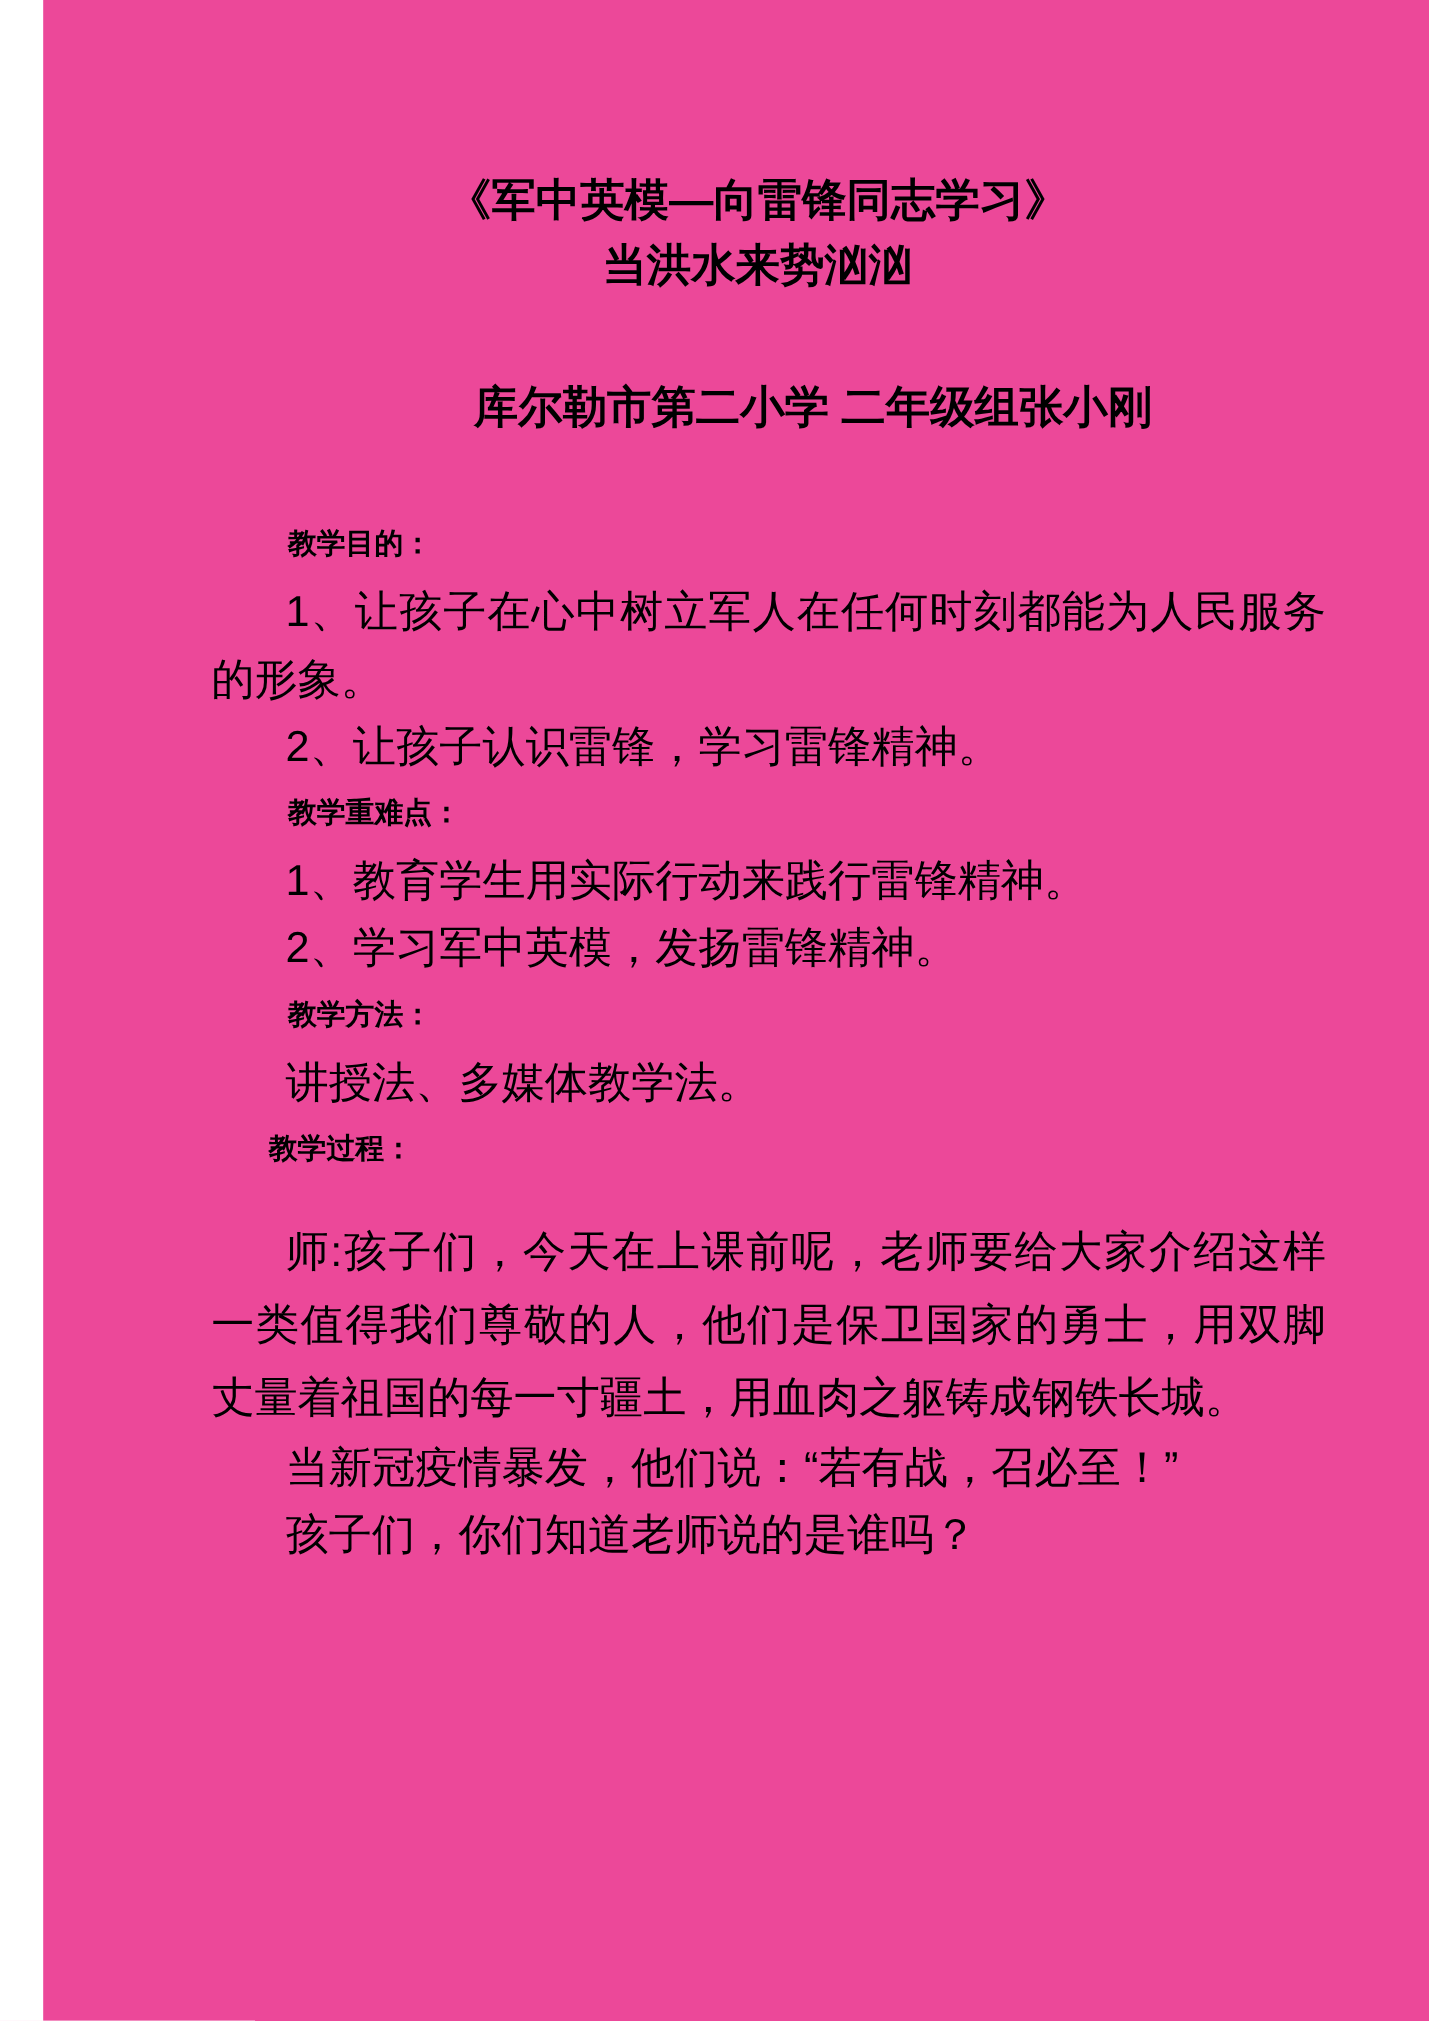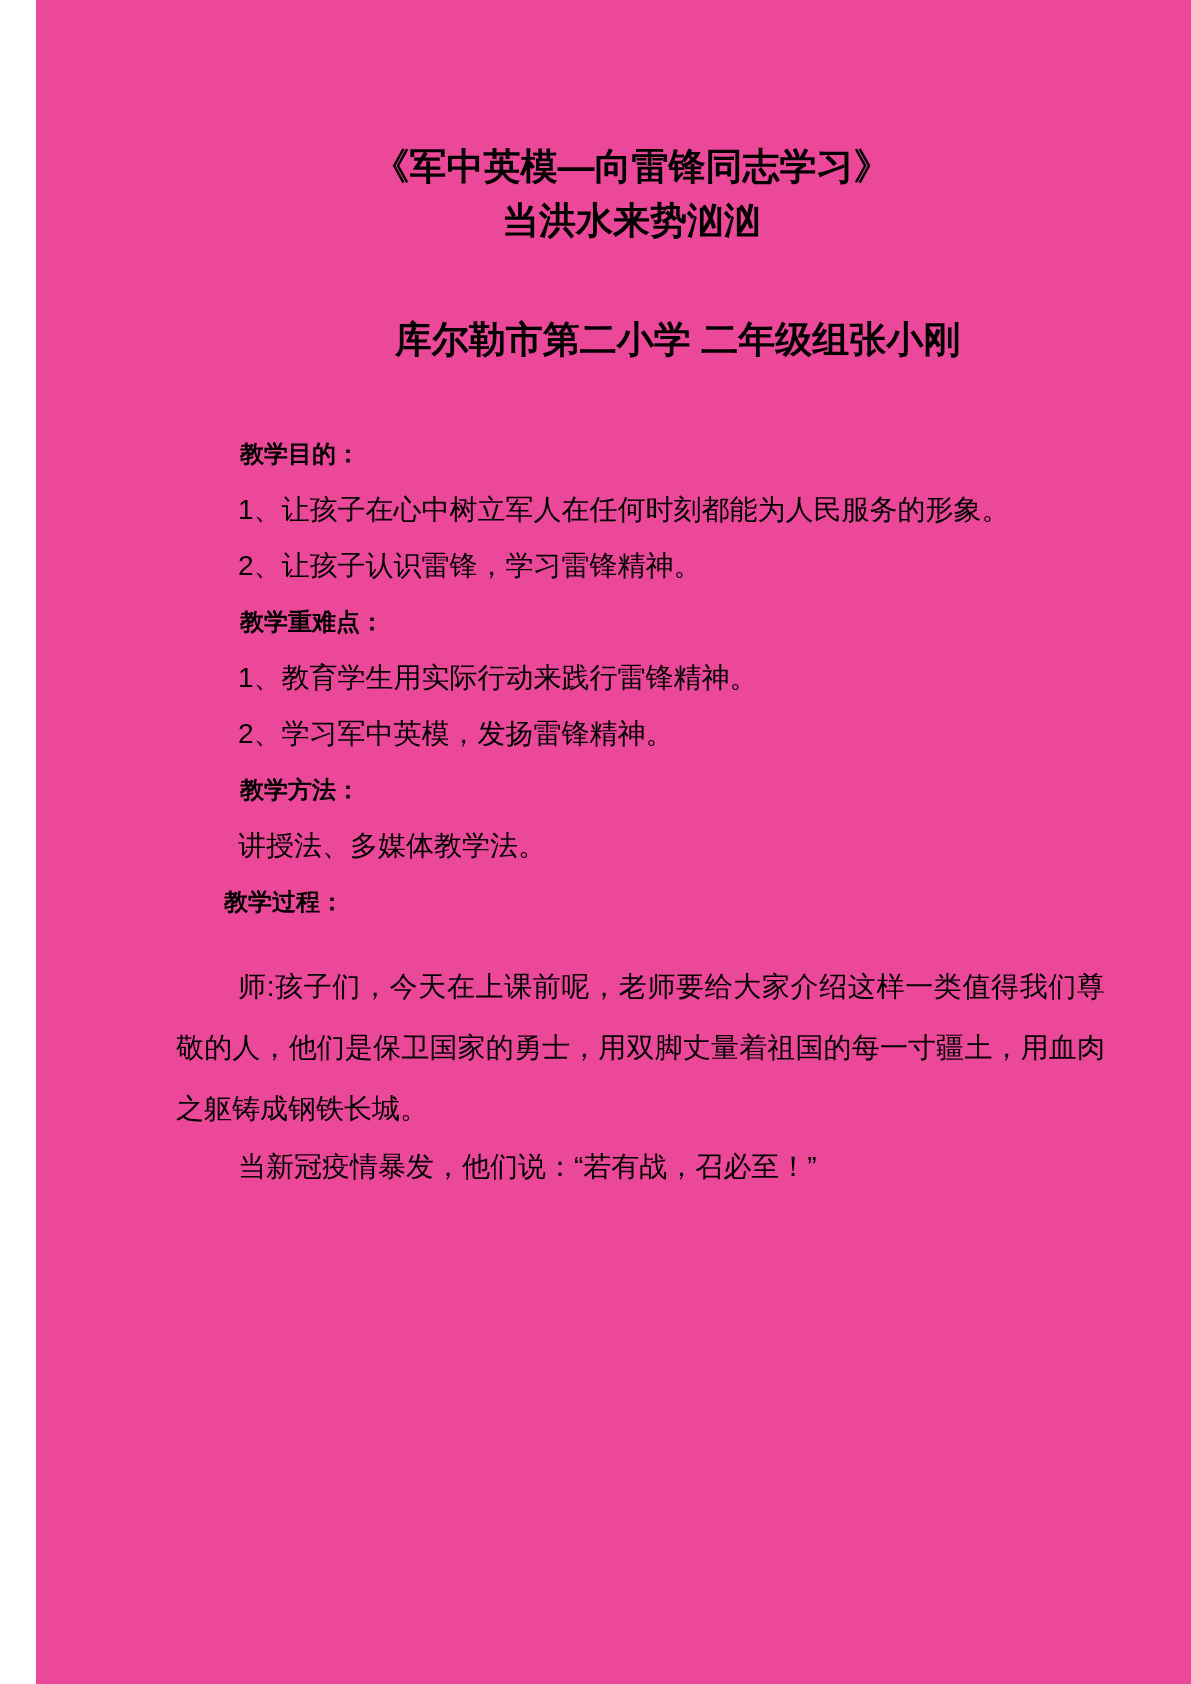--- a/index.html
+++ b/index.html
@@ -62,21 +62,21 @@
     font-weight: bold;
     line-height: 56px;
     margin: 0;
     padding-left: 64px;
     white-space: nowrap;
   }
   .heading.outdent {
     padding-left: 48px;
   }
   .para {
-    font-size: 28px;
+    font-size: 36px;
     font-weight: normal;
     line-height: 56px;
     margin: 0;
     text-indent: 62px;
     text-align: justify;
     text-justify: inter-ideograph;
   }
   .para.wide {
     line-height: 61px;
   }
@@ -107,16 +107,17 @@
       <p class="para">1、教育学生用实际行动来践行雷锋精神。</p>
       <p class="para">2、学习军中英模，发扬雷锋精神。</p>
 
       <div class="heading">教学方法：</div>
       <p class="para">讲授法、多媒体教学法。</p>
 
       <div class="heading outdent">教学过程：</div>
       <div class="spacer-md"></div>
       <p class="para wide">师:孩子们，今天在上课前呢，老师要给大家介绍这样一类值得我们尊敬的人，他们是保卫国家的勇士，用双脚丈量着祖国的每一寸疆土，用血肉之躯铸成钢铁长城。</p>
       <p class="para">当新冠疫情暴发，他们说：“若有战，召必至！”</p>
+      <p class="para">孩子们，你们知道老师说的是谁吗？</p>
 
     </div>
   </div>
 </div>
 
 </body></html>

